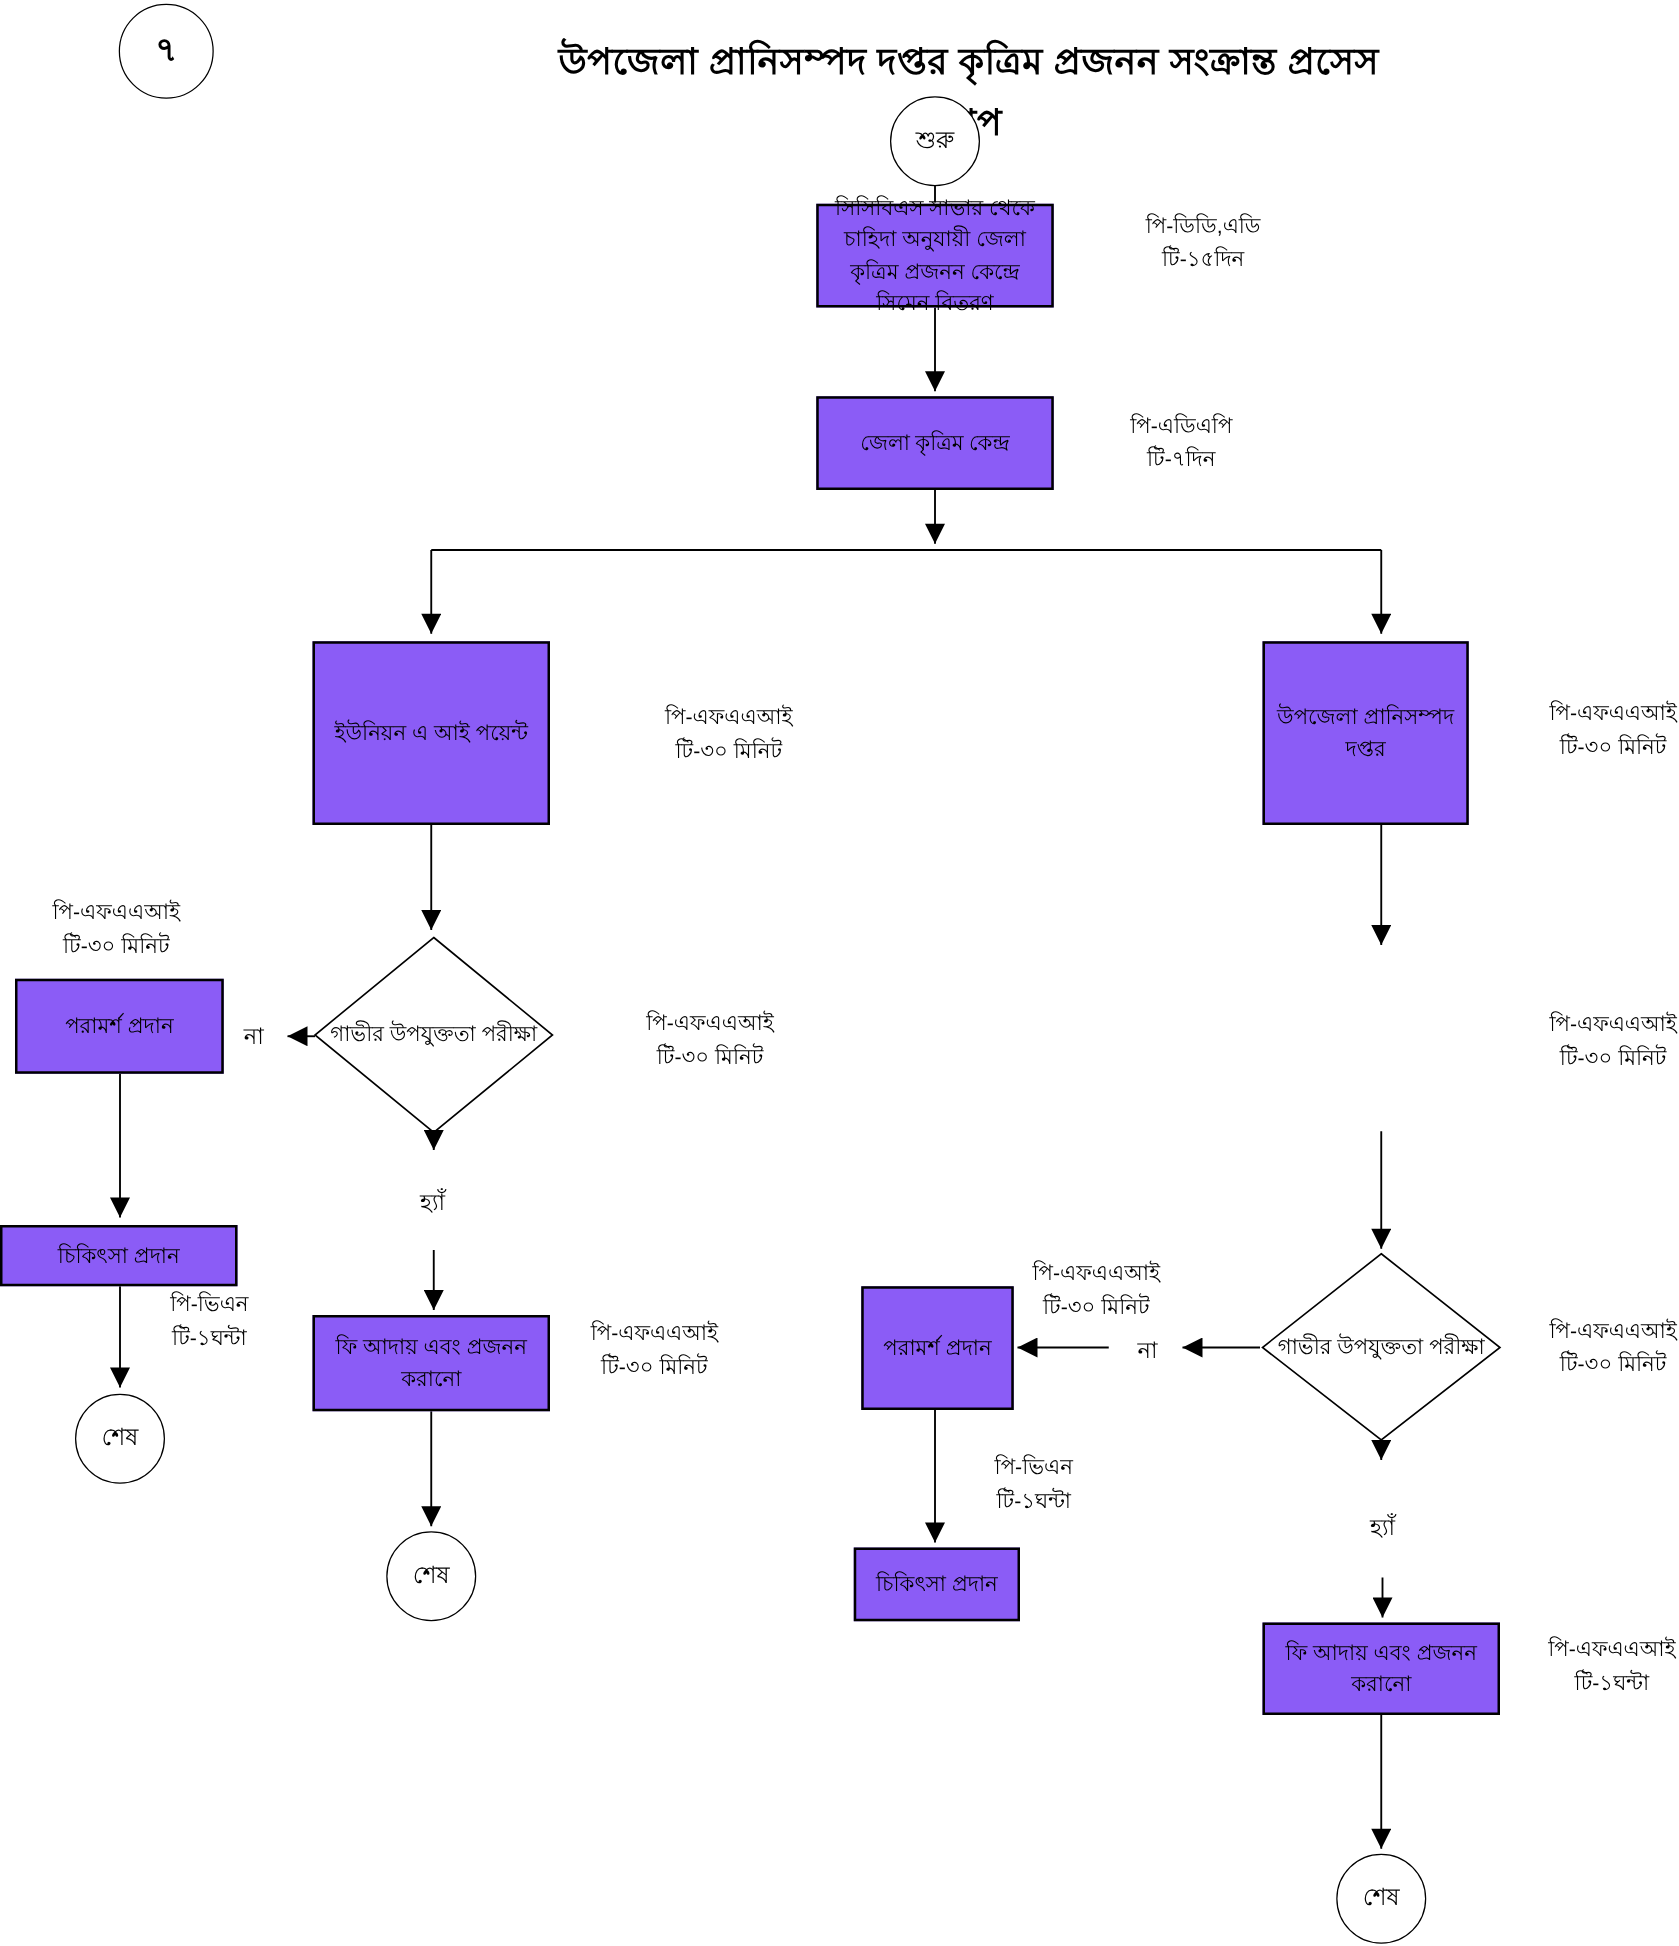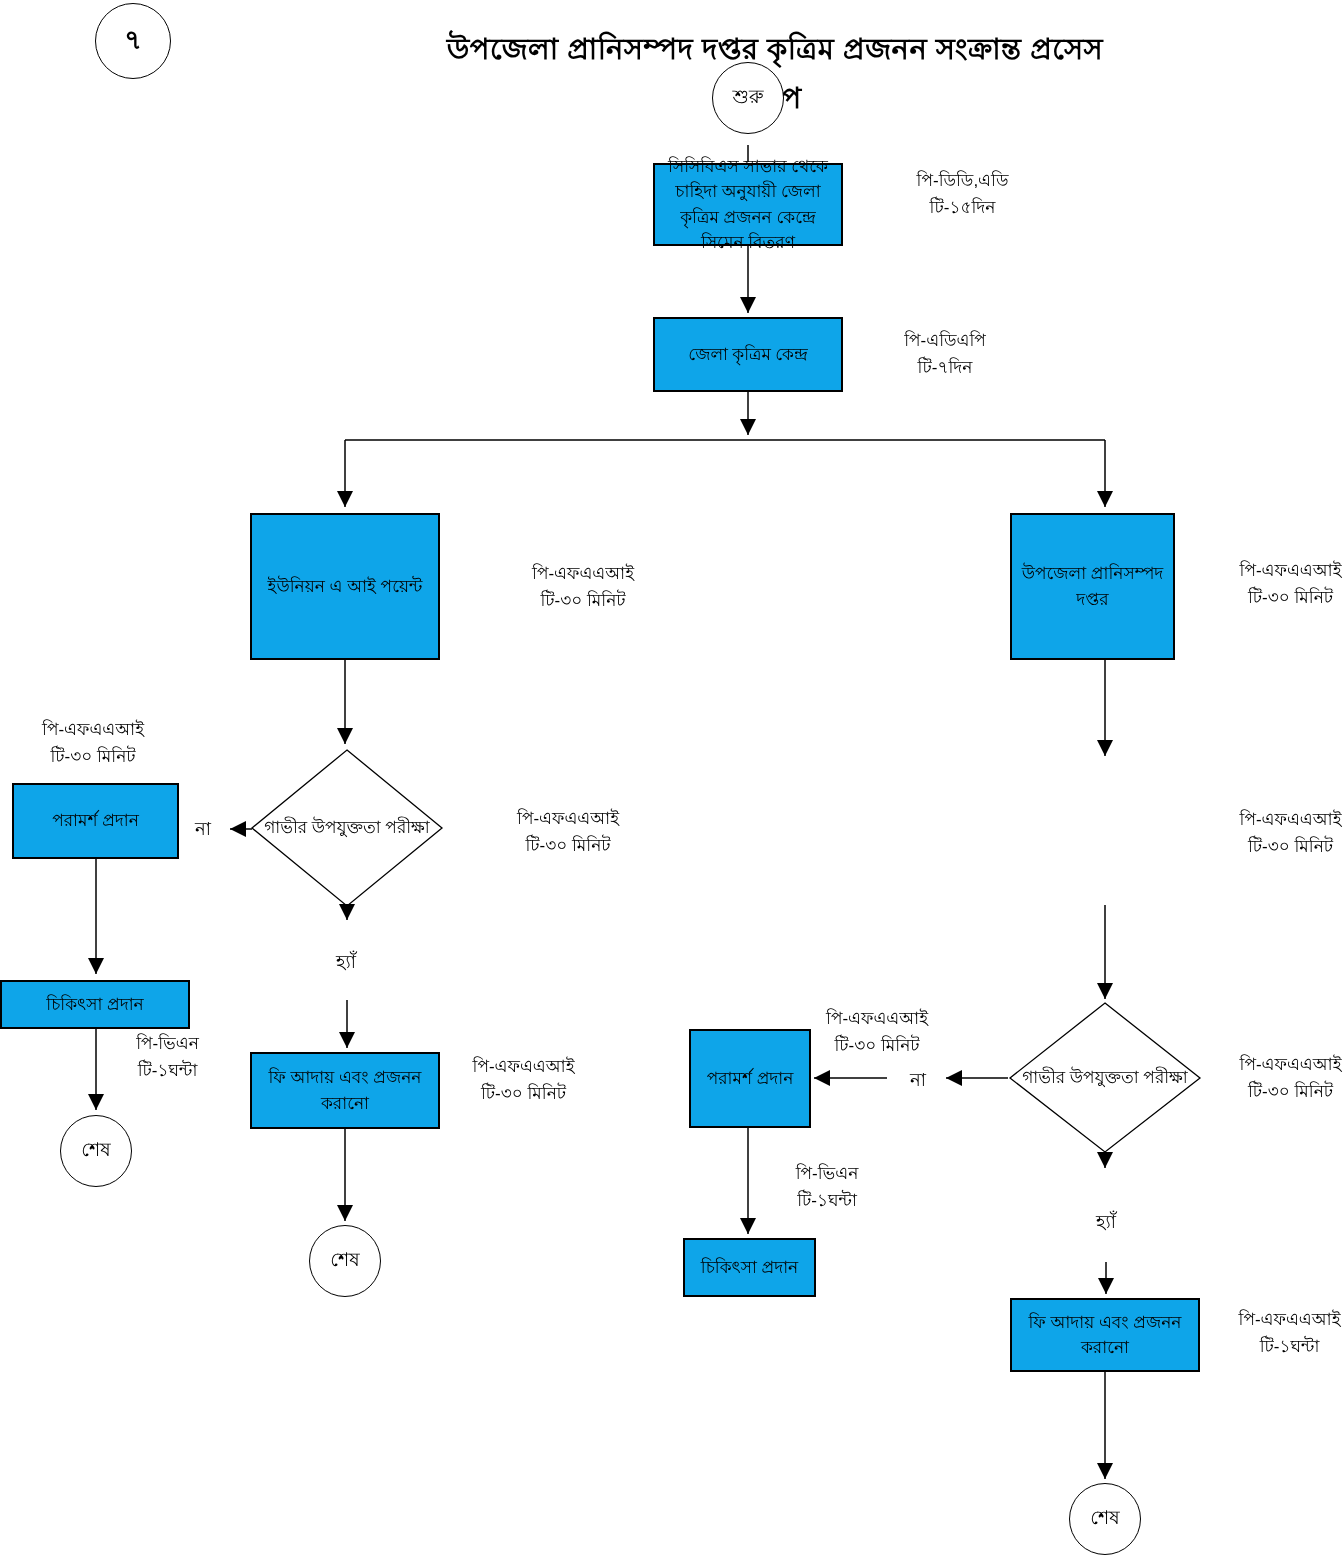--- a/index.html
+++ b/index.html
@@ -8,21 +8,21 @@
   .canvas { position: relative; width: 1343px; height: 1557px; background: #fff; overflow: hidden; }
   svg.connectors { position: absolute; left: 0; top: 0; width: 1343px; height: 1557px; }
   svg.connectors line, svg.connectors polyline { stroke: #000; stroke-width: 1.5; fill: none; }
   svg.connectors polygon.diamond { fill: #fff; stroke: #000; stroke-width: 1.3; }
   .title { position: absolute; left: 420px; top: 26px; width: 710px; text-align: center;
            font-size: 29px; font-weight: bold; letter-spacing: 0.5px; }
   .circle { position: absolute; border: 1.5px solid #000; border-radius: 50%;
             background: #fff; display: flex; align-items: center; justify-content: center; }
   .page-circle { left: 95px; top: 3px; width: 76px; height: 76px; font-size: 27px; font-weight: bold; }
   .terminal { font-size: 19px; }
-  .node { position: absolute; background: #0ea5e9; border: 2px solid #000; display: flex;
+  .node { position: absolute; background: #8b5cf6; border: 2px solid #000; display: flex;
           align-items: center; justify-content: center; text-align: center;
           font-size: 17px; line-height: 1.5; padding: 3px 8px; }
   .dtext { position: absolute; display: flex; align-items: center; justify-content: center;
            text-align: right; font-size: 17px; line-height: 1.6; }
   .ann { position: absolute; text-align: center; font-size: 17px; line-height: 1.6; }
   .ann span { display: block; }
   .lbl { position: absolute; font-size: 18px; text-align: center; }
 </style>
 </head>
 <body>
@@ -61,21 +61,21 @@
     <line x1="1106" y1="1262" x2="1106" y2="1294" marker-end="url(#ah)"></line>
     <line x1="1105" y1="1372" x2="1105" y2="1479" marker-end="url(#ah)"></line>
   </svg>
 
   <div class="circle page-circle">
     <span>৭</span>
   </div>
 
   <div class="title">উপজেলা প্রানিসম্পদ দপ্তর কৃত্রিম প্রজনন সংক্রান্ত প্রসেস ম্যাপ</div>
 
-  <div class="circle terminal" style="left:712px; top:62px; width:72px; height:72px;">
+  <div class="circle terminal" style="left:712px; top:77px; width:72px; height:72px;">
     <span>শুরু</span>
   </div>
 
   <div class="node" style="left:653px; top:163px; width:190px; height:83px;">সিসিবিএস সাভার থেকে চাহিদা অনুযায়ী জেলা কৃত্রিম প্রজনন কেন্দ্রে সিমেন বিতরণ</div>
 
   <div class="node" style="left:653px; top:317px; width:190px; height:75px;font-family:Liberation Serif, serif;">জেলা কৃত্রিম কেন্দ্র</div>
 
   <div class="node" style="left:250px; top:513px; width:190px; height:147px;">ইউনিয়ন এ আই পয়েন্ট</div>
 
   <div class="node" style="left:1010px; top:513px; width:165px; height:147px;">উপজেলা প্রানিসম্পদ দপ্তর</div>

